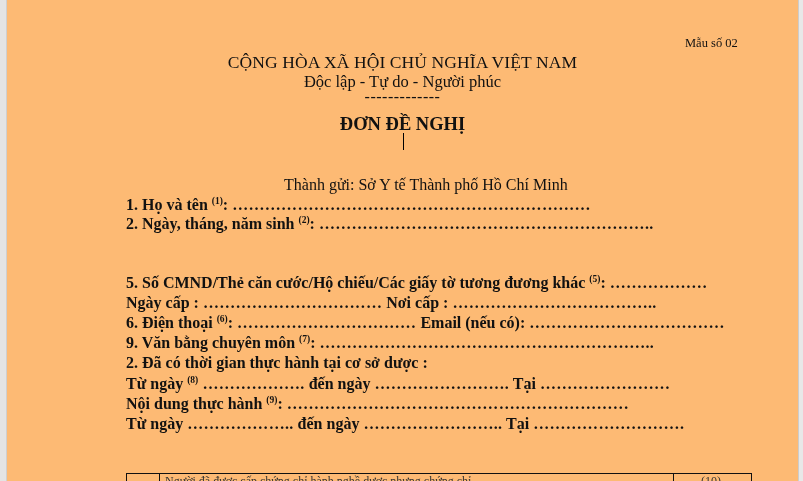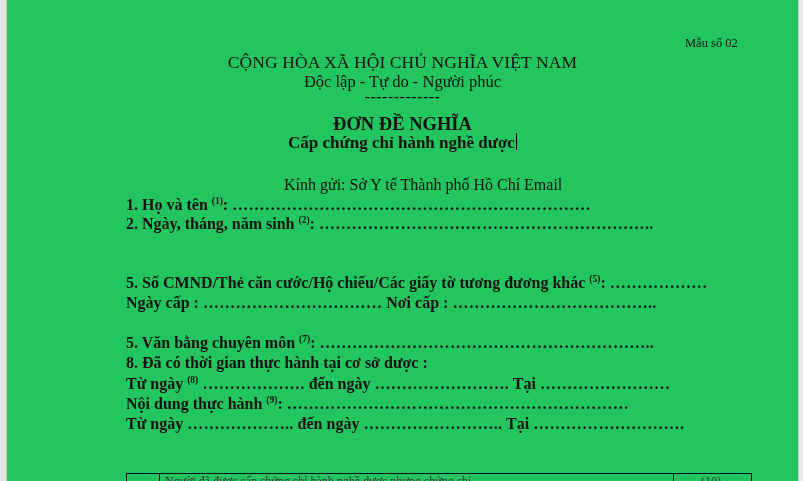--- a/index.html
+++ b/index.html
@@ -13,21 +13,21 @@
   .gutter-left {
     position: absolute; left: 0; top: 0; width: 6px; height: 481px;
     background: #e4e4e4; border-right: 1px solid #cfcfcf;
   }
   .gutter-right {
     position: absolute; right: 0; top: 0; width: 4px; height: 481px;
     background: #e8e8e8; border-left: 1px solid #cccccc;
   }
   .page {
     position: absolute; left: 7px; top: 0; width: 791px; height: 481px;
-    background: #22c55e;
+    background: #fdba74;
   }
   .abs { position: absolute; white-space: nowrap; }
   .form-no { left: 678px; top: 36px; font-size: 12.5px; }
   .center { left: 0; width: 791px; text-align: center; }
   .nation { top: 52px; font-size: 17.5px; letter-spacing: 0.1px; }
   .motto { top: 72px; font-size: 16.5px; }
   .dashes { top: 88px; font-size: 16px; letter-spacing: 0.5px; }
   .title { top: 114px; font-size: 18.5px; font-weight: bold; }
   .subtitle { top: 133px; font-size: 17px; font-weight: bold; }
   .caret { display: inline-block; width: 1px; height: 17px; background: #000; vertical-align: -2px; margin-left: 1px; }
@@ -46,41 +46,44 @@
 <body>
 
 <div class="gutter-left"></div>
 <div class="gutter-right"></div>
 
 <div class="page">
   <div class="abs form-no">Mẫu số 02</div>
   <div class="abs center nation">CỘNG HÒA XÃ HỘI CHỦ NGHĨA VIỆT NAM</div>
   <div class="abs center motto">Độc lập - Tự do - Người phúc</div>
   <div class="abs center dashes">-------------</div>
-  <div class="abs center title">ĐƠN ĐỀ NGHĨA</div>
-  <div class="abs center subtitle"><span>Cấp chứng chỉ hành nghề dược</span><span class="caret"></span></div>
-  <div class="abs greet">Kính gửi: Sở Y tế Thành phố Hồ Chí Email</div>
+  <div class="abs center title">ĐƠN ĐỀ NGHỊ</div>
+  <div class="abs center subtitle"><span class="caret"></span></div>
+  <div class="abs greet">Thành gửi: Sở Y tế Thành phố Hồ Chí Minh</div>
 
   <div class="abs line" style="top:196px">
     <span>1. Họ và tên </span><sup>(1)</sup><span>: </span><span class="dots">…………………………………………………………</span>
   </div>
   <div class="abs line" style="top:215px">
     <span>2. Ngày, tháng, năm sinh </span><sup>(2)</sup><span>: </span><span class="dots">……………………………………………………..</span>
   </div>
   <div class="abs line" style="top:274px">
     <span>5. Số CMND/Thẻ căn cước/Hộ chiếu/Các giấy tờ tương đương khác </span><sup>(5)</sup><span>: </span><span class="dots">………………</span>
   </div>
   <div class="abs line" style="top:294px">
     <span>Ngày cấp : </span><span class="dots">……………………………</span><span> Nơi cấp : </span><span class="dots">………………………………..</span>
   </div>
+  <div class="abs line" style="top:314px">
+    <span>6. Điện thoại </span><sup>(6)</sup><span>: </span><span class="dots">……………………………</span><span> Email (nếu có): </span><span class="dots">………………………………</span>
+  </div>
   <div class="abs line" style="top:334px">
-    <span>5. Văn bằng chuyên môn </span><sup>(7)</sup><span>: </span><span class="dots">……………………………………………………..</span>
+    <span>9. Văn bằng chuyên môn </span><sup>(7)</sup><span>: </span><span class="dots">……………………………………………………..</span>
   </div>
   <div class="abs line" style="top:354px">
-    <span>8. Đã có thời gian thực hành tại cơ sở dược :</span>
+    <span>2. Đã có thời gian thực hành tại cơ sở dược :</span>
   </div>
 
   <div class="abs line" style="top:375px">
     <span>Từ ngày </span><sup>(8)</sup><span class="dots"> ……………….</span><span> đến ngày </span><span class="dots">…………………….</span><span> Tại </span><span class="dots">……………………</span>
   </div>
   <div class="abs line" style="top:395px">
     <span>Nội dung thực hành </span><sup>(9)</sup><span>: </span><span class="dots">………………………………………………………</span>
   </div>
   <div class="abs line" style="top:415px">
     <span>Từ ngày </span><span class="dots">………………..</span><span> đến ngày </span><span class="dots">……………………..</span><span> Tại </span><span class="dots">……………………….</span>

